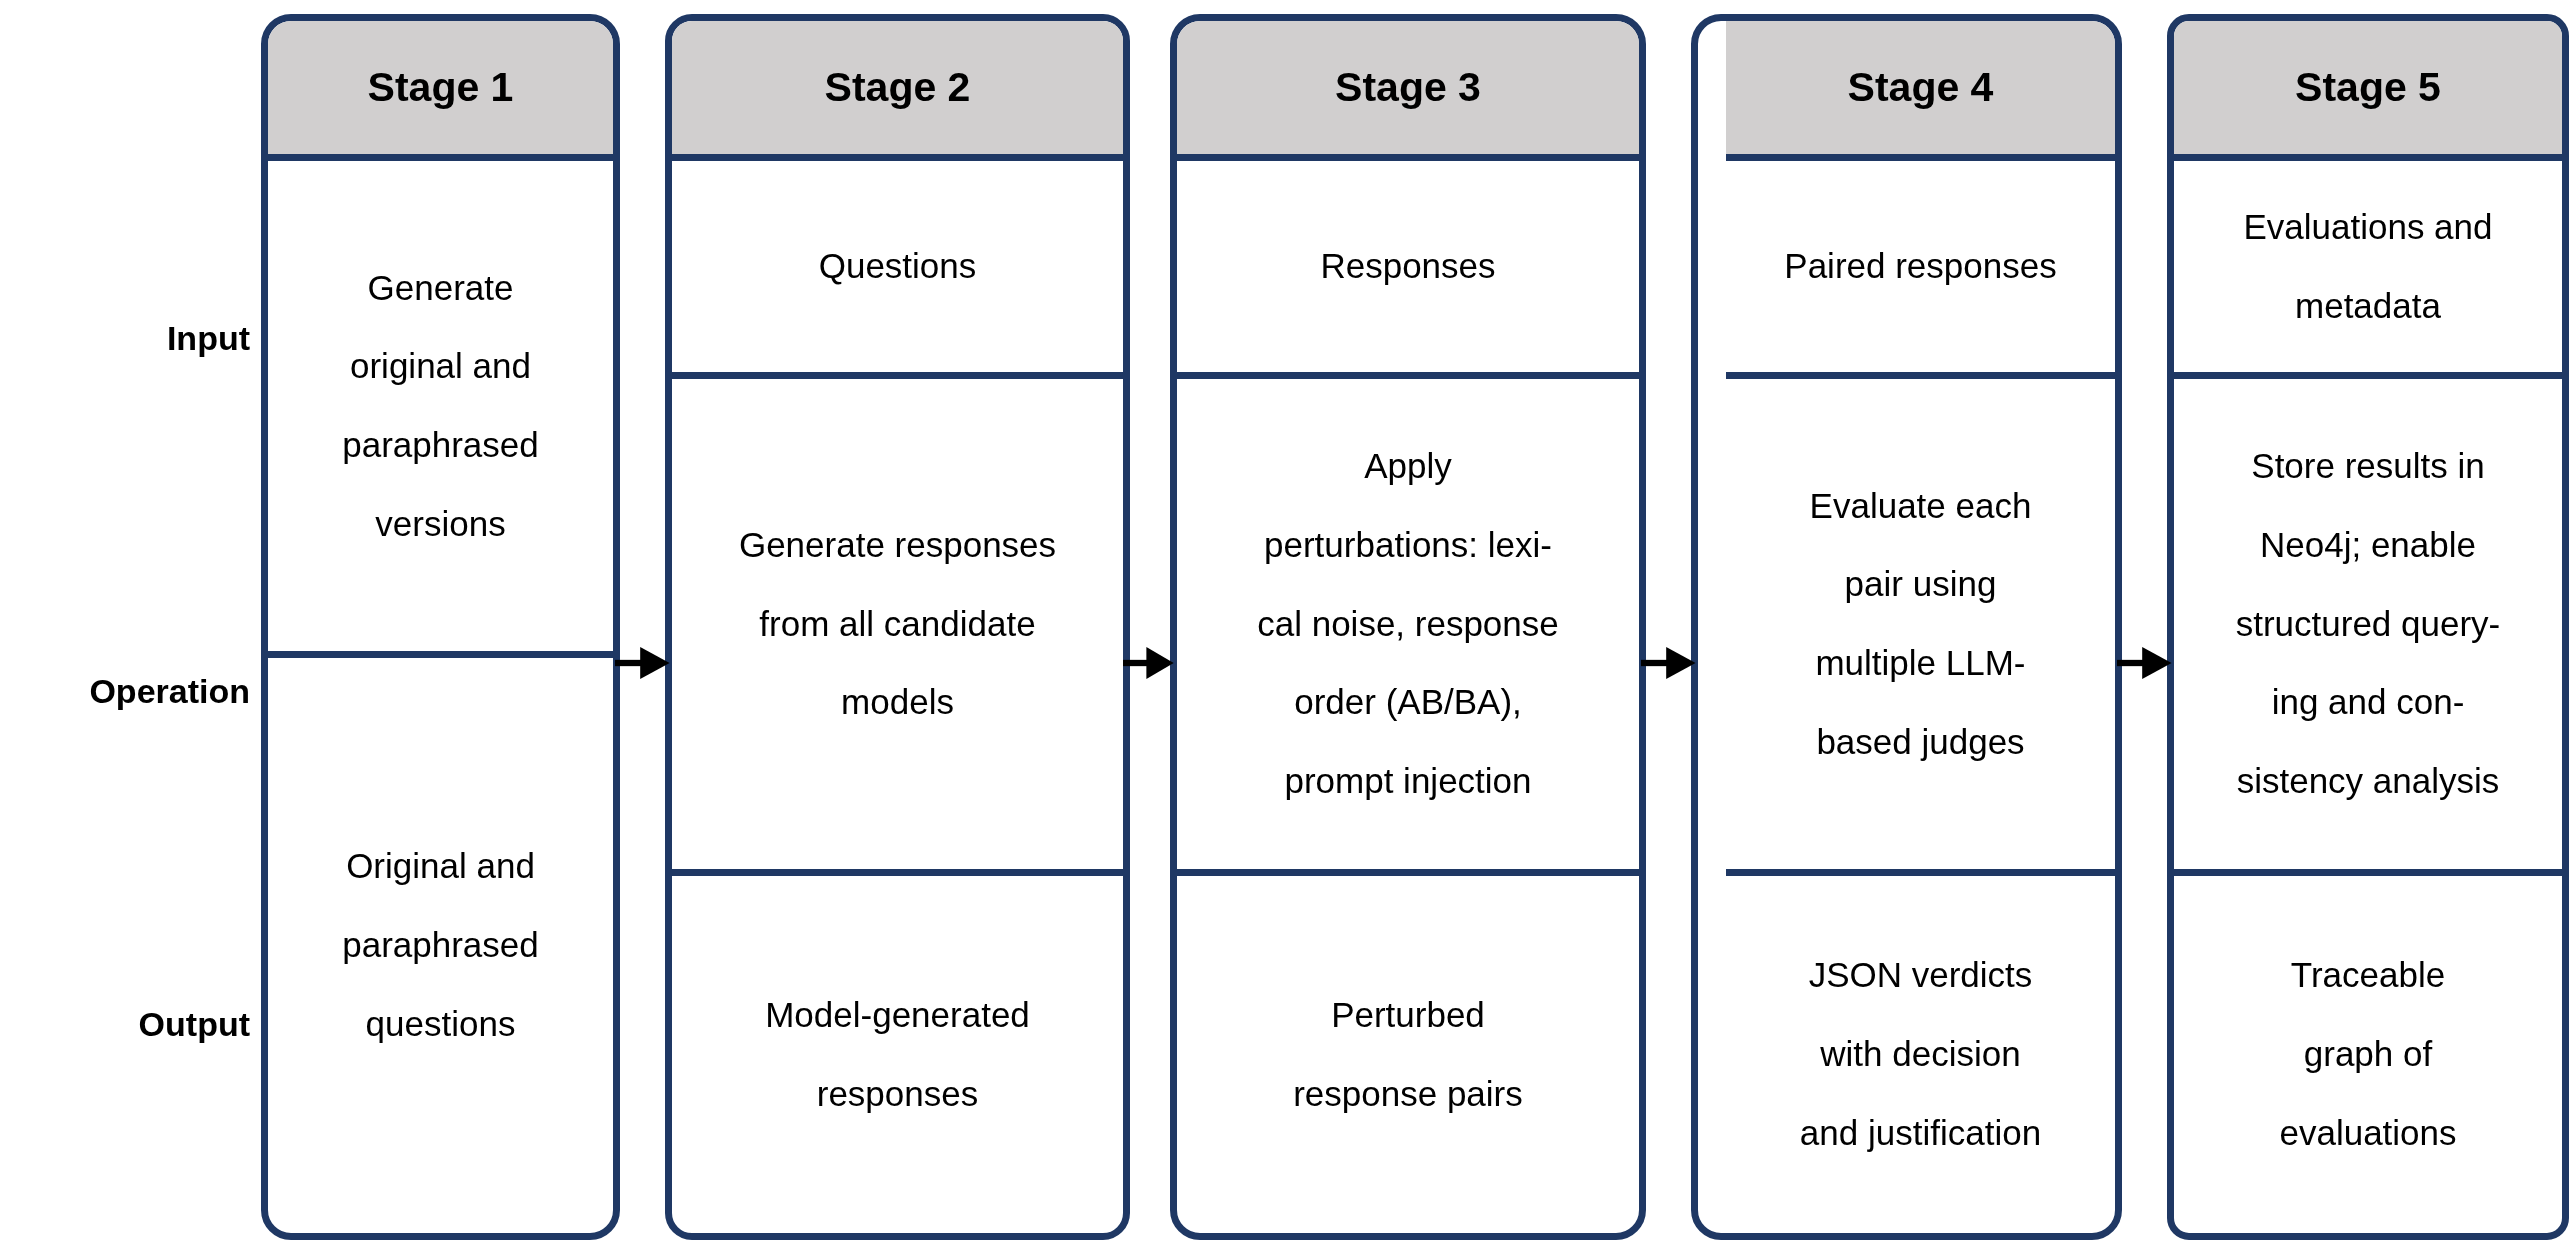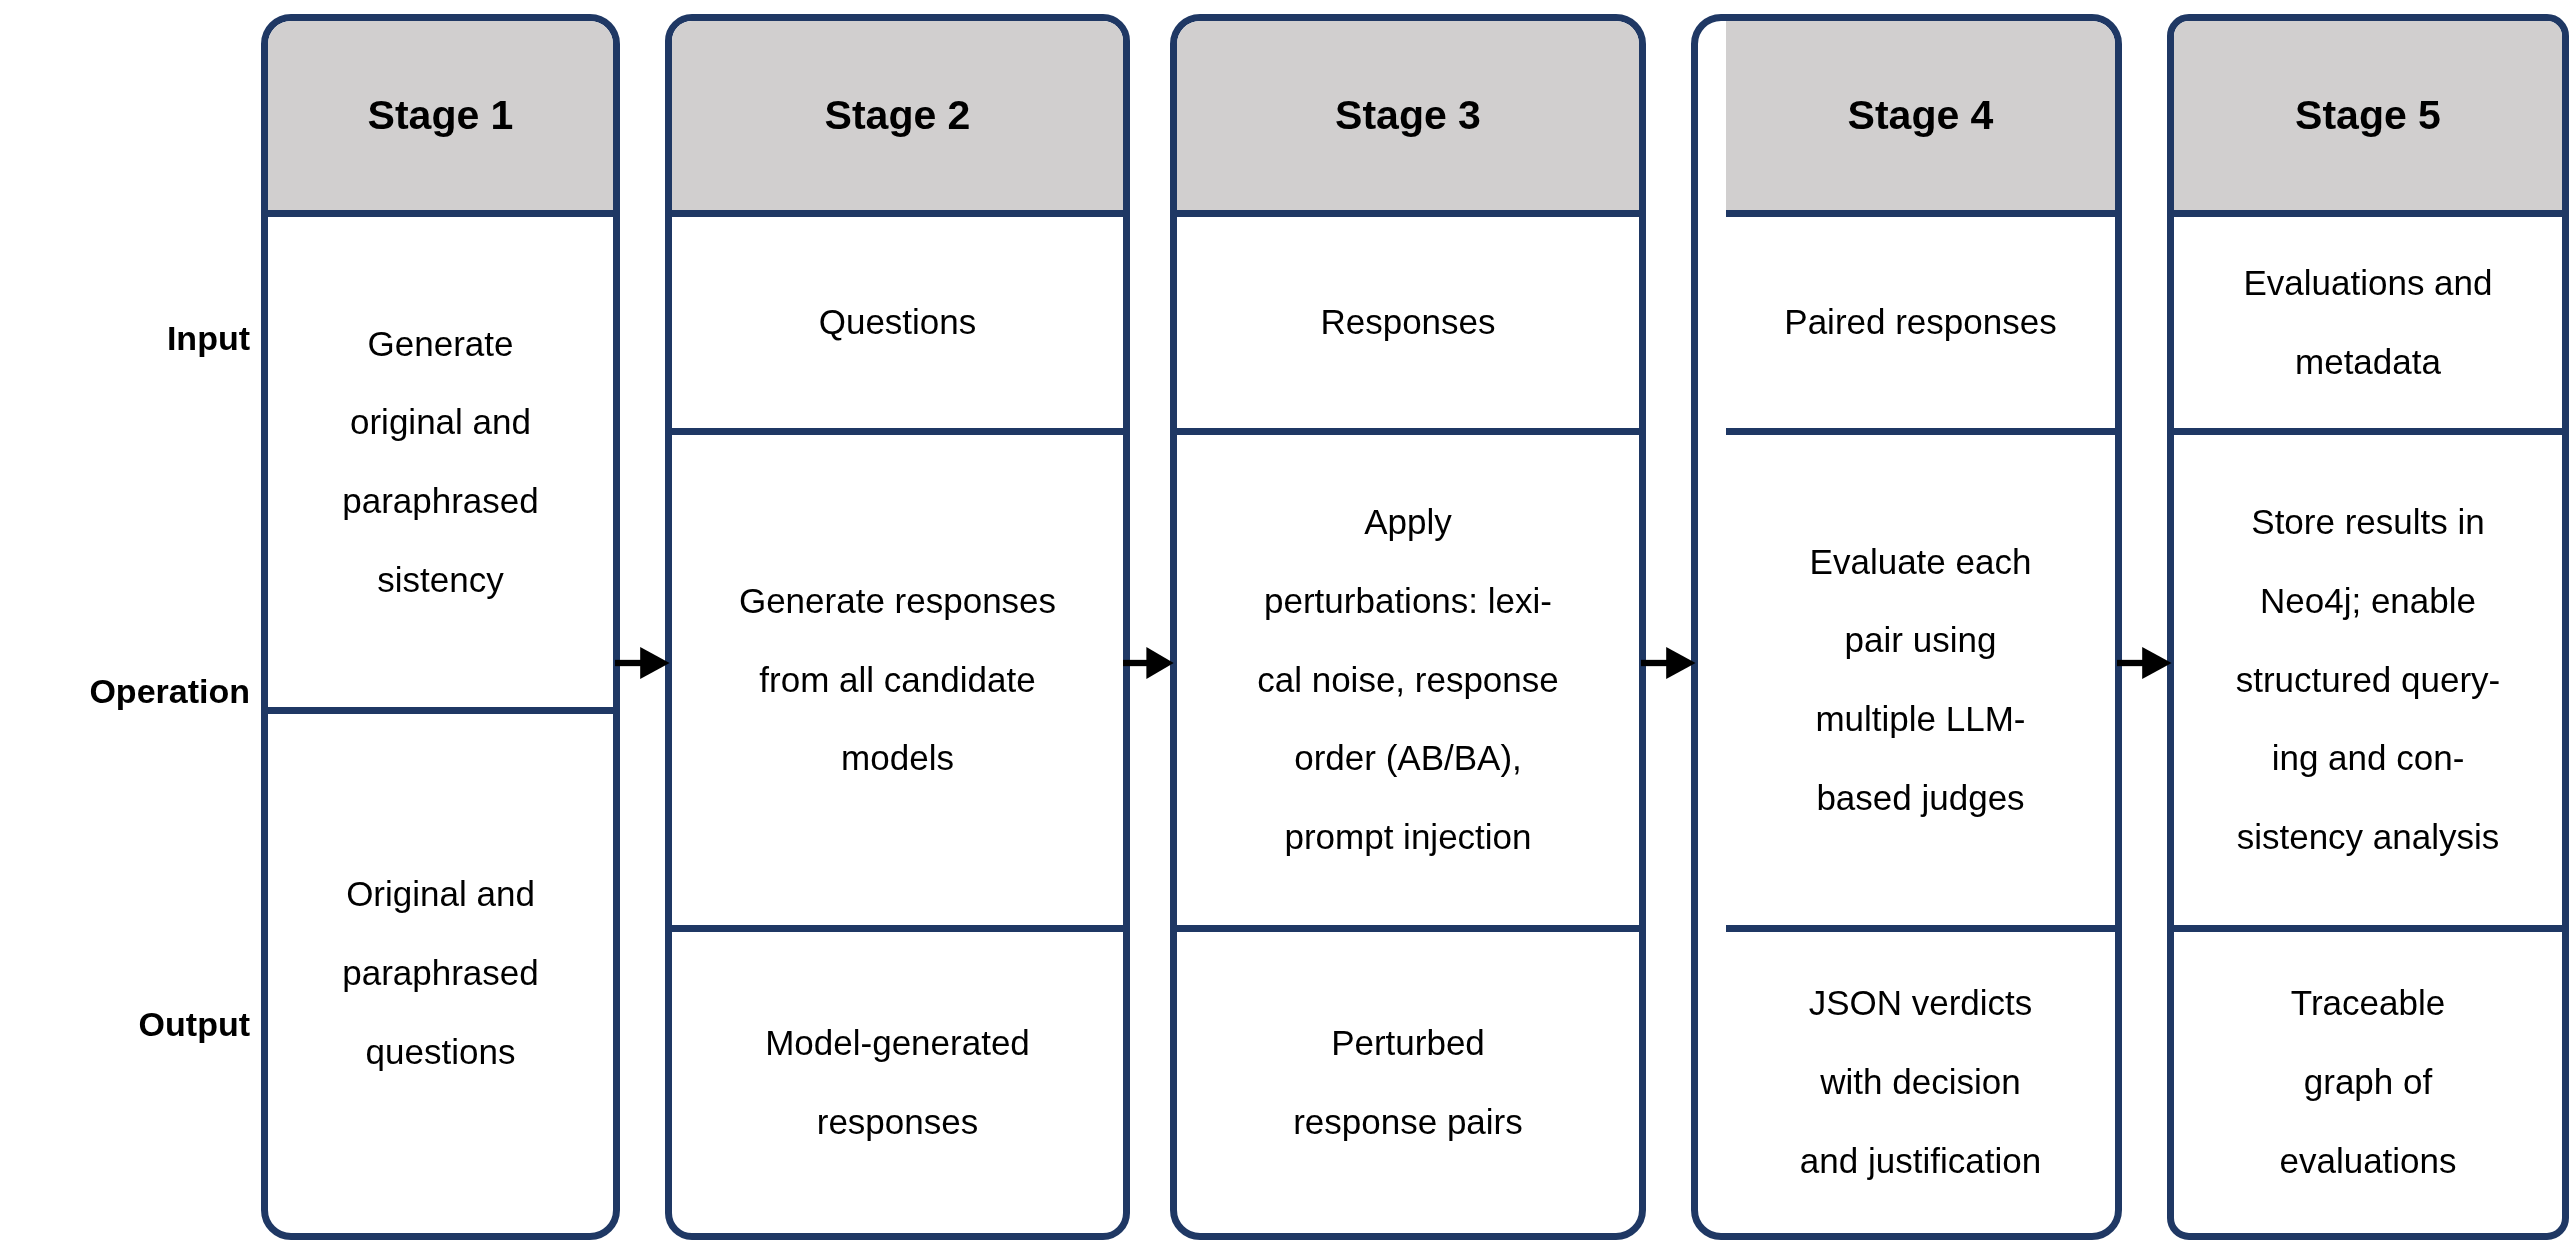--- a/index.html
+++ b/index.html
@@ -42,21 +42,21 @@
 
   .sec {
     box-sizing: border-box;
     display: flex;
     align-items: center;
     justify-content: center;
     text-align: center;
     padding: 0 5.6px;
   }
   .sec-header {
-    height: 196px;
+    height: 140px;
     background: var(--header-gray);
     border-bottom: 7px solid var(--border-navy);
     font-weight: bold;
     font-size: 41px;
     color: var(--text-black);
   }
   .sec-input {
     height: 218px;
     border-bottom: 7px solid var(--border-navy);
   }
@@ -109,21 +109,21 @@
   <div class="row-label row-label-input">Input</div>
   <div class="row-label row-label-operation">Operation</div>
   <div class="row-label row-label-output">Output</div>
 
   <div class="stage-col c1">
     <div class="sec sec-header">Stage 1</div>
     <div class="sec sec-operation">
       <div class="cell-text">Generate
 original and
 paraphrased
-sistency</div>
+versions</div>
     </div>
     <div class="sec sec-output">
       <div class="cell-text">Original and
 paraphrased
 questions</div>
     </div>
   </div>
 
   <div class="stage-col c2">
     <div class="sec sec-header">Stage 2</div>

